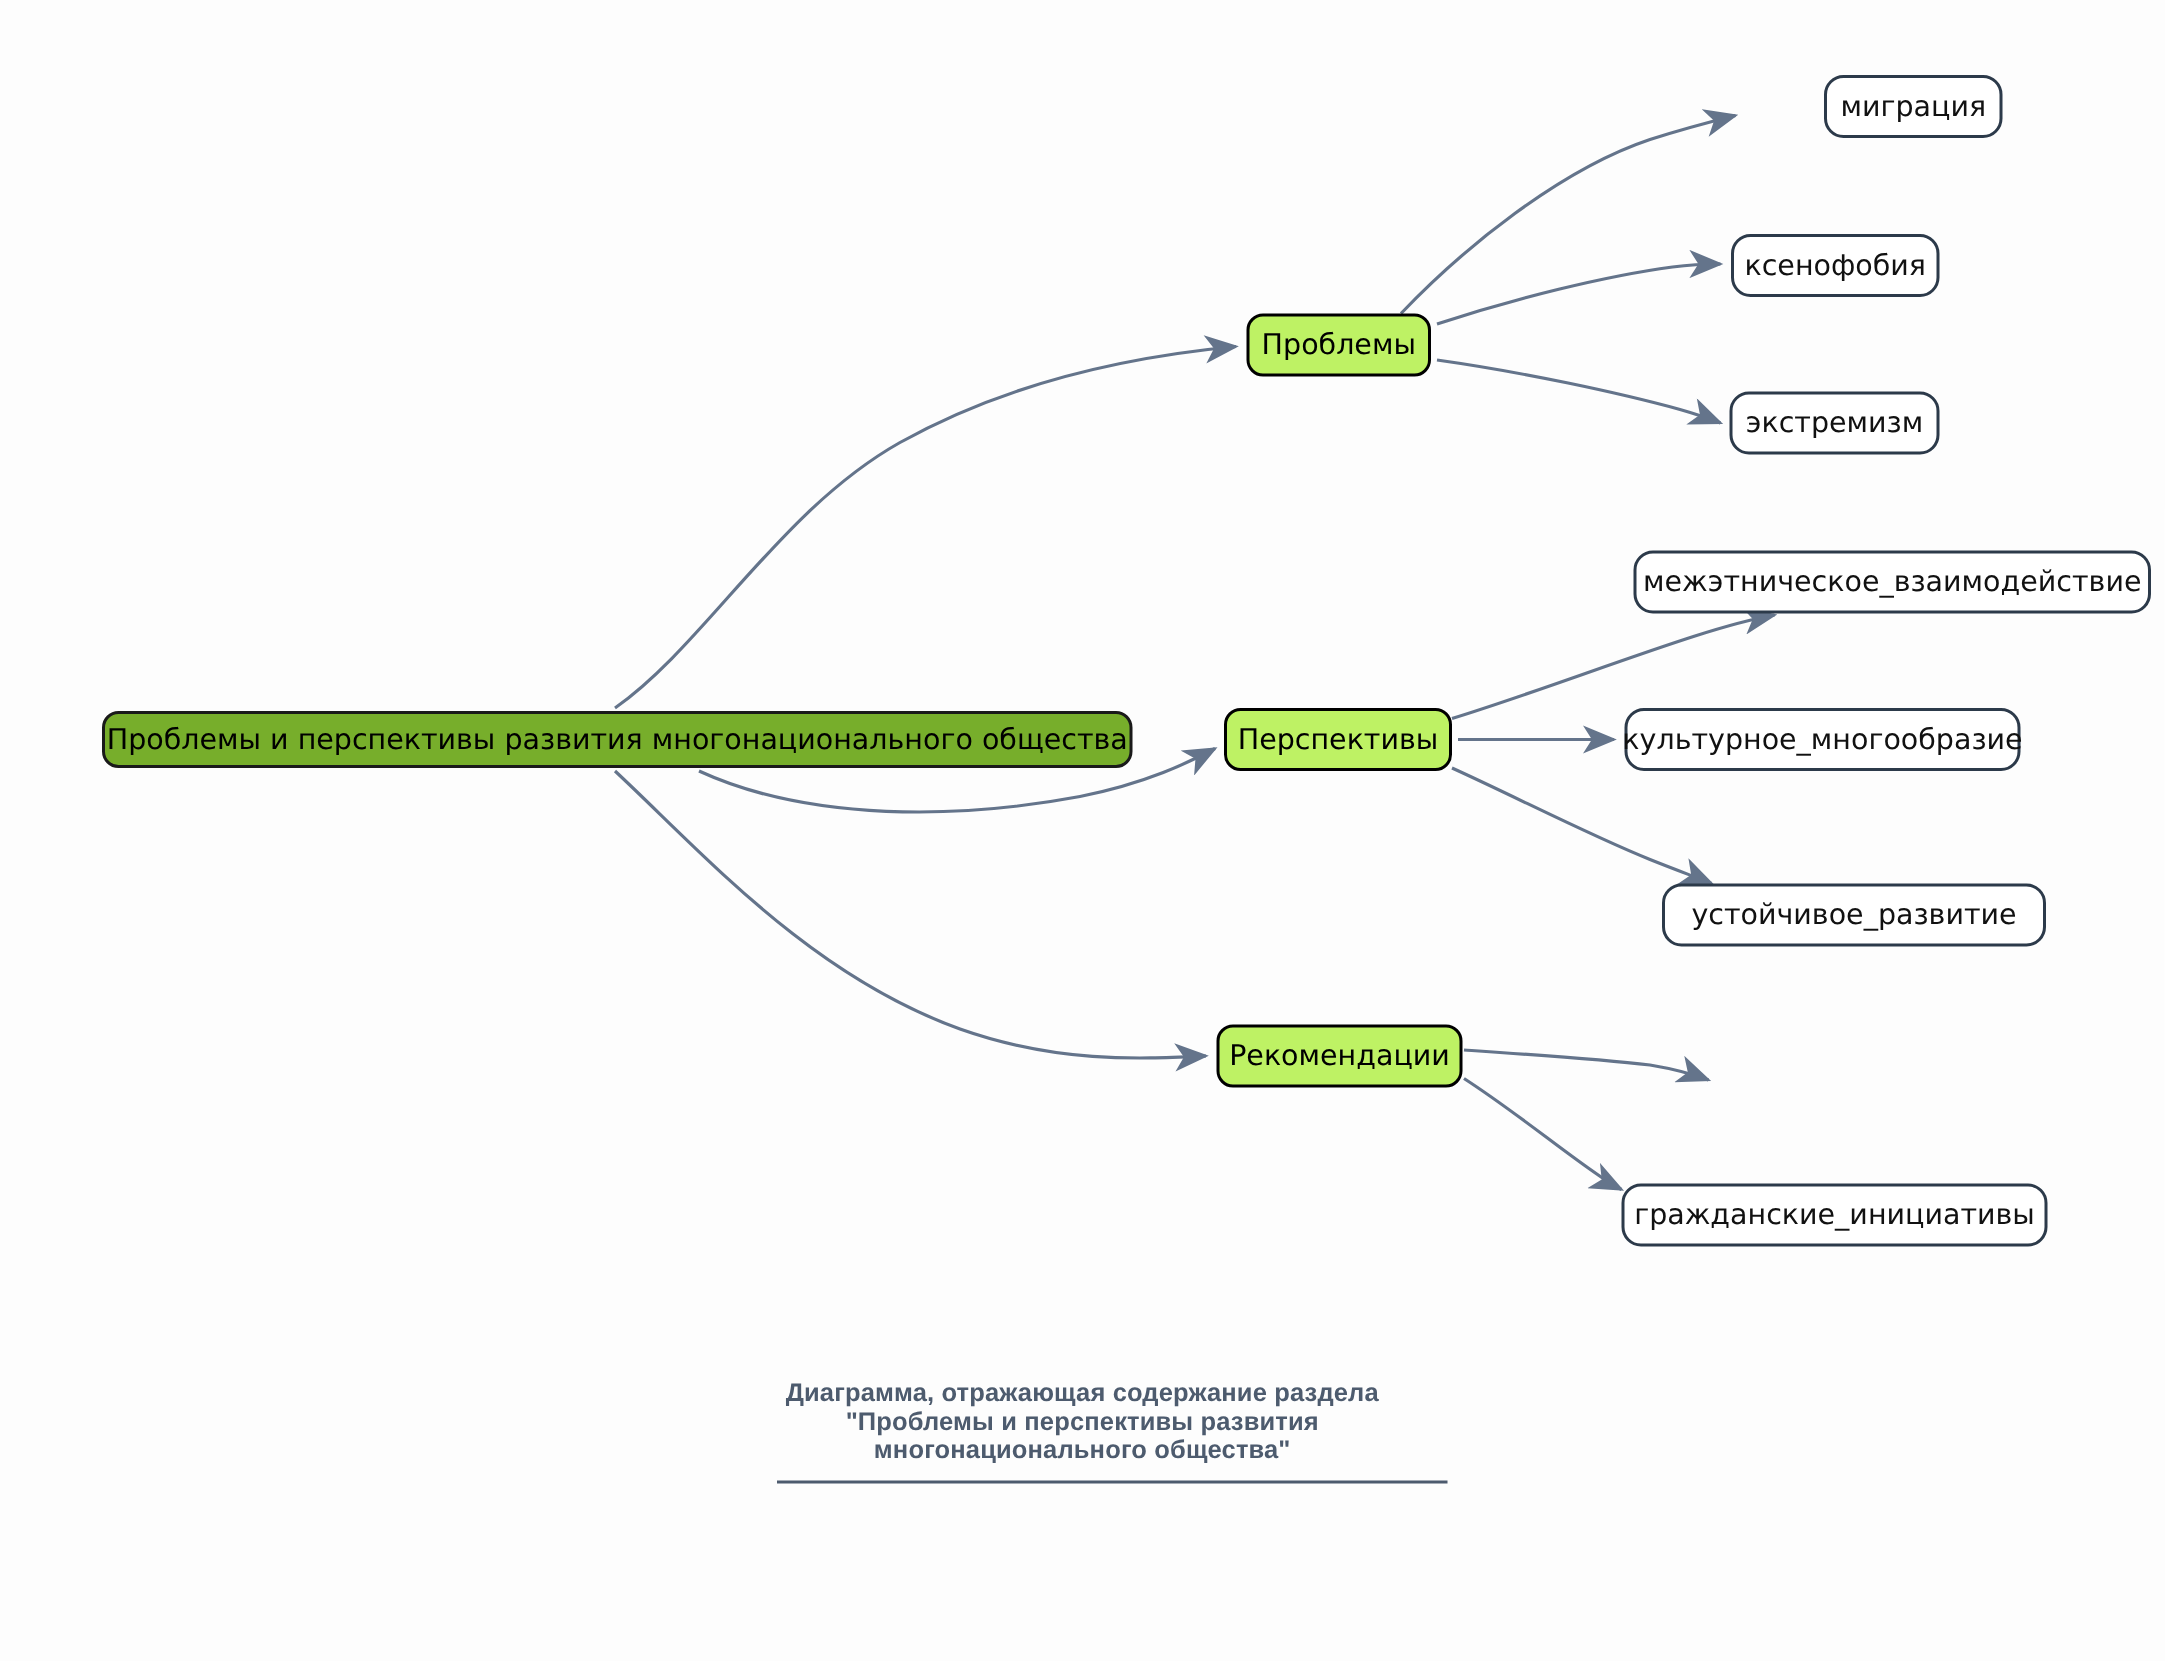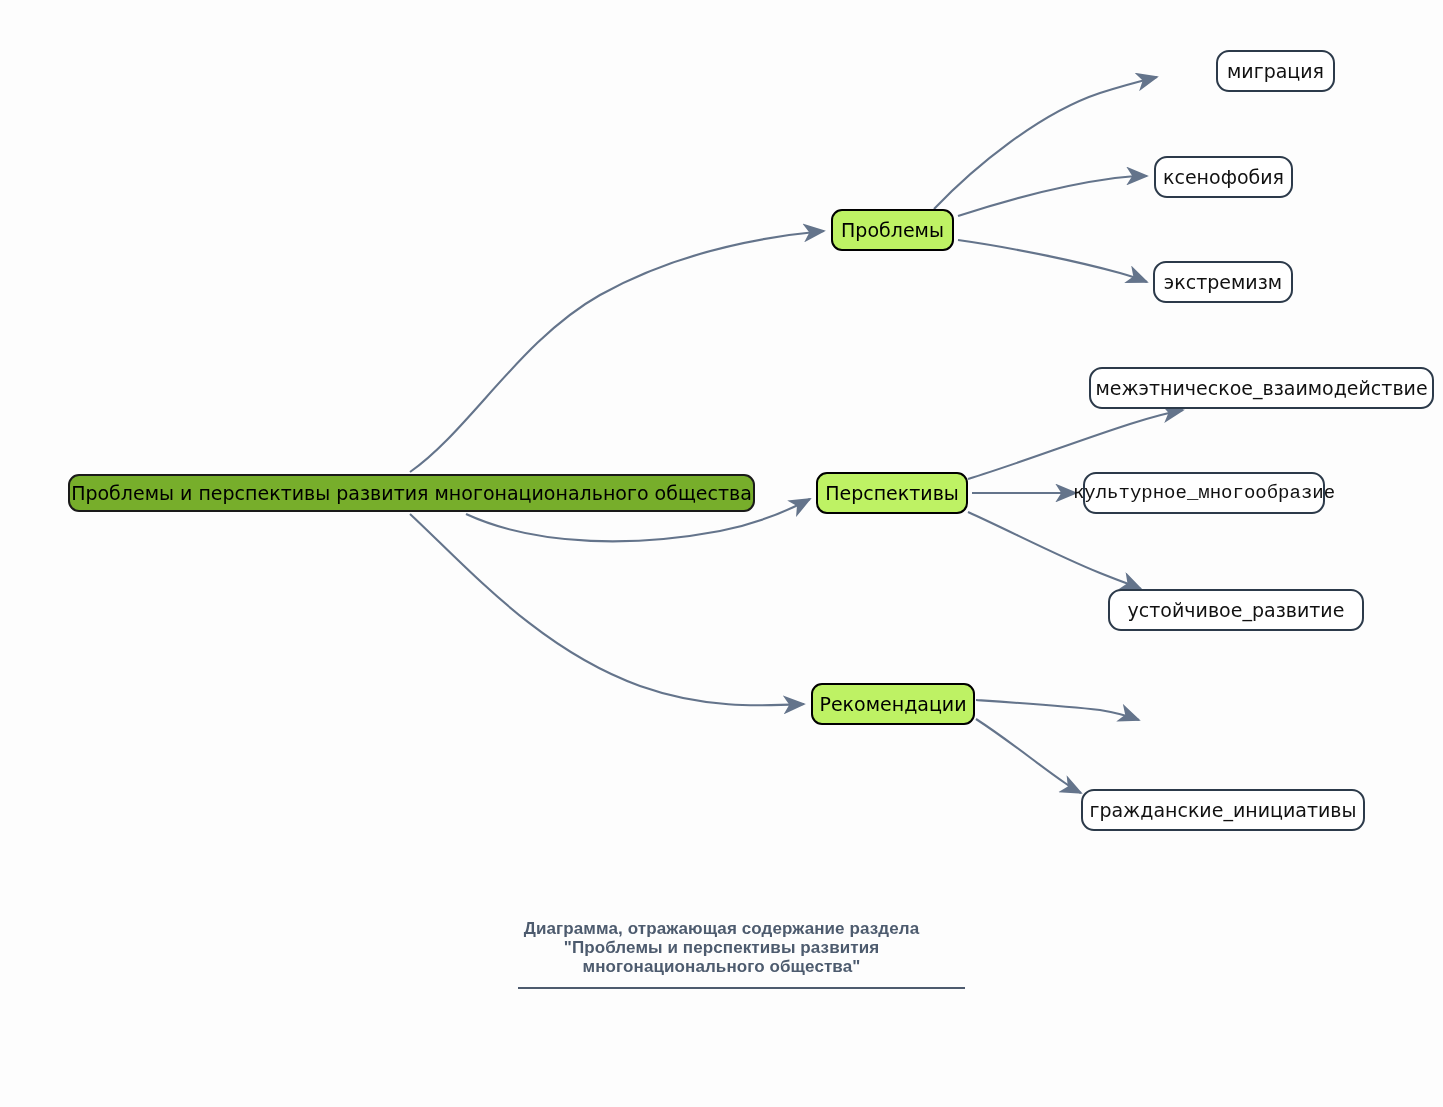--- a/index.html
+++ b/index.html
@@ -145,21 +145,21 @@
   <div class="node node-leaf" style="left:1153px; top:261px; width:140px;">
     <span>экстремизм</span>
   </div>
 
   <div class="node node-branch" style="left:816px; top:472px; width:152px;">
     <span>Перспективы</span>
   </div>
   <div class="node node-leaf" style="left:1052px; top:367px; width:345px;margin-left:37px;">
     <span>межэтническое_взаимодействие</span>
   </div>
-  <div class="node node-leaf" style="left:1083px; top:472px; width:242px;font-family:Liberation Mono, monospace;">
+  <div class="node node-leaf" style="left:1083px; top:472px; width:264px;">
     <span>культурное_многообразие</span>
   </div>
   <div class="node node-leaf" style="left:1108px; top:577px; width:256px;margin-top:12px;">
     <span>устойчивое_развитие</span>
   </div>
 
   <div class="node node-branch" style="left:811px; top:683px; width:164px;border-radius:11px;">
     <span>Рекомендации</span>
   </div>
   <div class="node node-leaf" style="left:1081px; top:789px; width:284px;">

